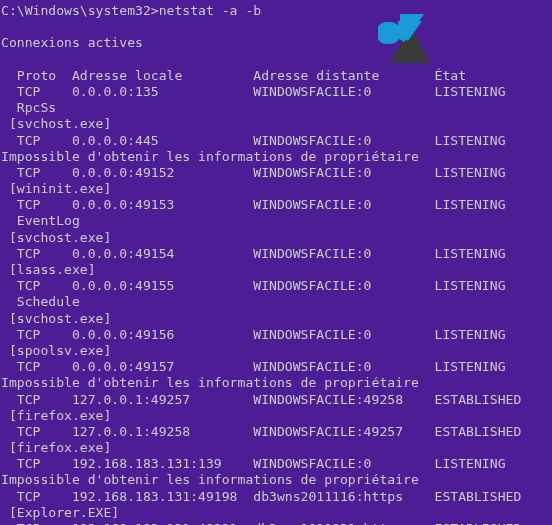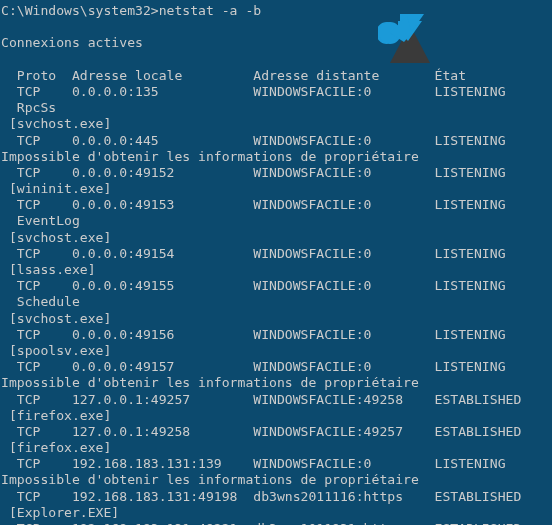--- a/index.html
+++ b/index.html
@@ -14,21 +14,21 @@
     overflow: hidden;
     position: relative;
     font-family: "DejaVu Sans Mono", "Liberation Mono", monospace;
   }
   #console {
     position: absolute;
     left: 0;
     top: 0;
     width: 552px;
     height: 525px;
-    background: #0c4a6e;
+    background: #4c1d95;
     color: #cccccc;
     font-family: "DejaVu Sans Mono", "Liberation Mono", monospace;
     font-size: 13.1px;
     line-height: 16.2px;
     letter-spacing: 0px;
     white-space: pre;
     padding: 3px 0 0 1px;
     box-sizing: border-box;
     overflow: hidden;
   }

